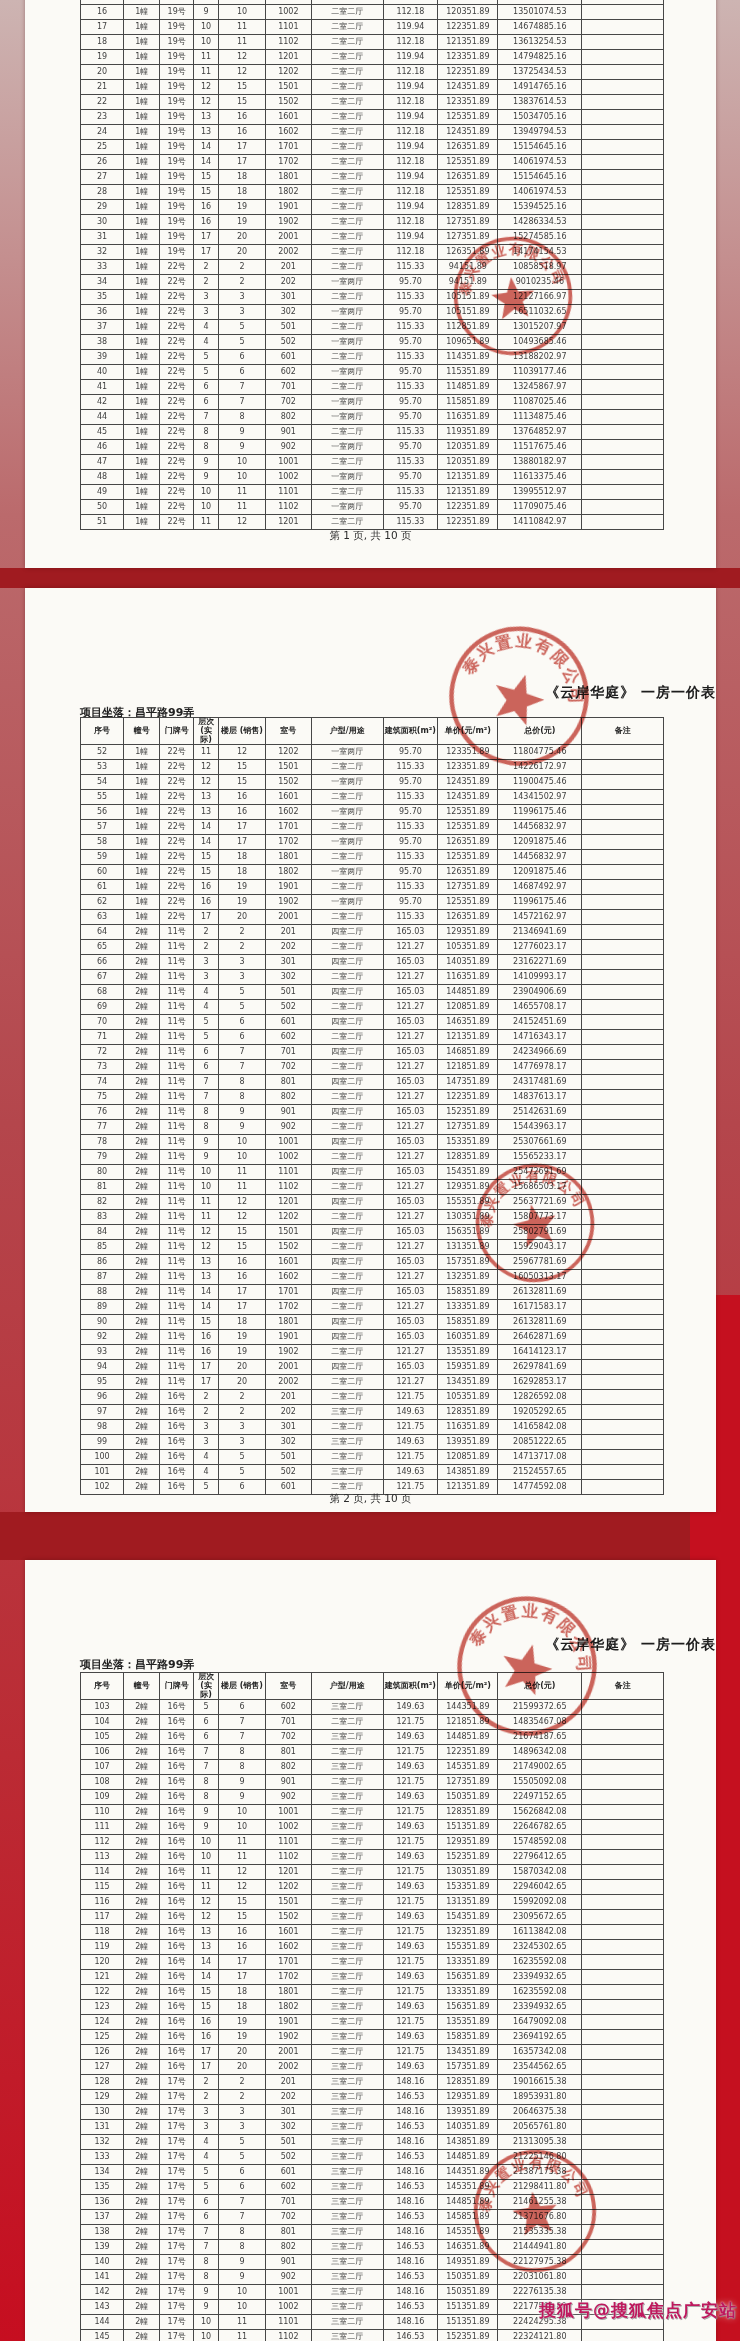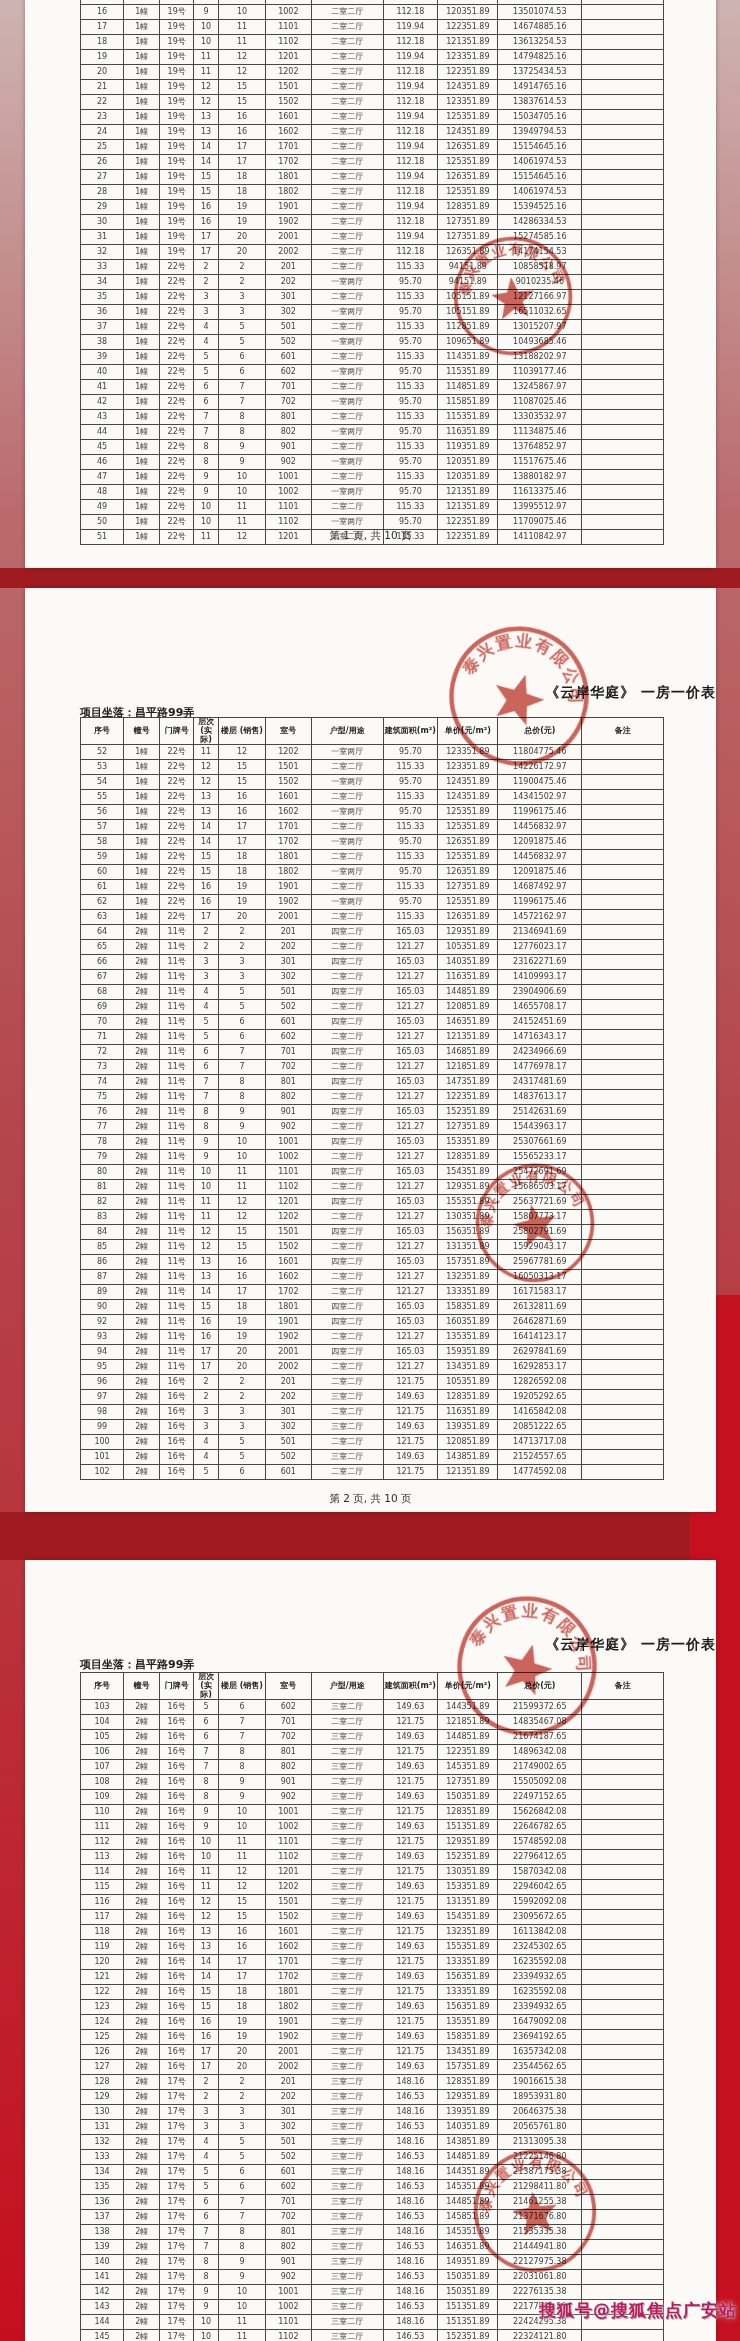--- a/index.html
+++ b/index.html
@@ -434,33 +434,20 @@
             <td>6</td>
             <td>7</td>
             <td>702</td>
             <td>一室两厅</td>
             <td>95.70</td>
             <td>115851.89</td>
             <td>11087025.46</td>
             <td></td>
           </tr>
           <tr>
-            <td>43</td>
-            <td>1幢</td>
-            <td>22号</td>
-            <td>7</td>
-            <td>8</td>
-            <td>801</td>
-            <td>二室二厅</td>
-            <td>115.33</td>
-            <td>115351.89</td>
-            <td>13303532.97</td>
-            <td></td>
-          </tr>
-          <tr>
             <td>44</td>
             <td>1幢</td>
             <td>22号</td>
             <td>7</td>
             <td>8</td>
             <td>802</td>
             <td>一室两厅</td>
             <td>95.70</td>
             <td>116351.89</td>
             <td>11134875.46</td>
@@ -1054,20 +1041,33 @@
             <td>87</td>
             <td>2幢</td>
             <td>11号</td>
             <td>13</td>
             <td>16</td>
             <td>1602</td>
             <td>二室二厅</td>
             <td>121.27</td>
             <td>132351.89</td>
             <td>16050313.17</td>
+            <td></td>
+          </tr>
+          <tr>
+            <td>88</td>
+            <td>2幢</td>
+            <td>11号</td>
+            <td>14</td>
+            <td>17</td>
+            <td>1701</td>
+            <td>四室二厅</td>
+            <td>165.03</td>
+            <td>158351.89</td>
+            <td>26132811.69</td>
             <td></td>
           </tr>
           <tr>
             <td>89</td>
             <td>2幢</td>
             <td>11号</td>
             <td>14</td>
             <td>17</td>
             <td>1702</td>
             <td>二室二厅</td>

